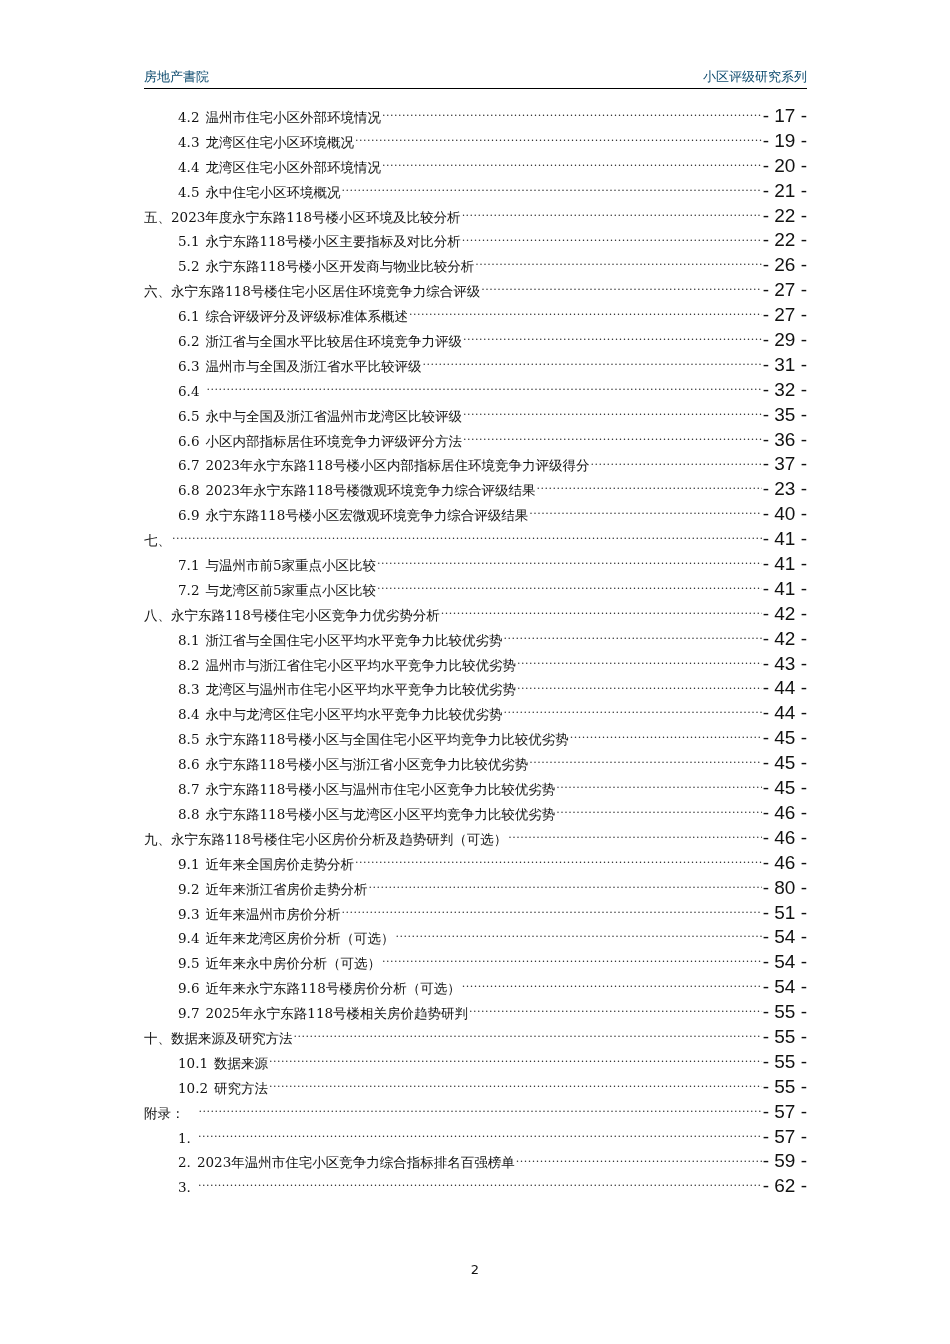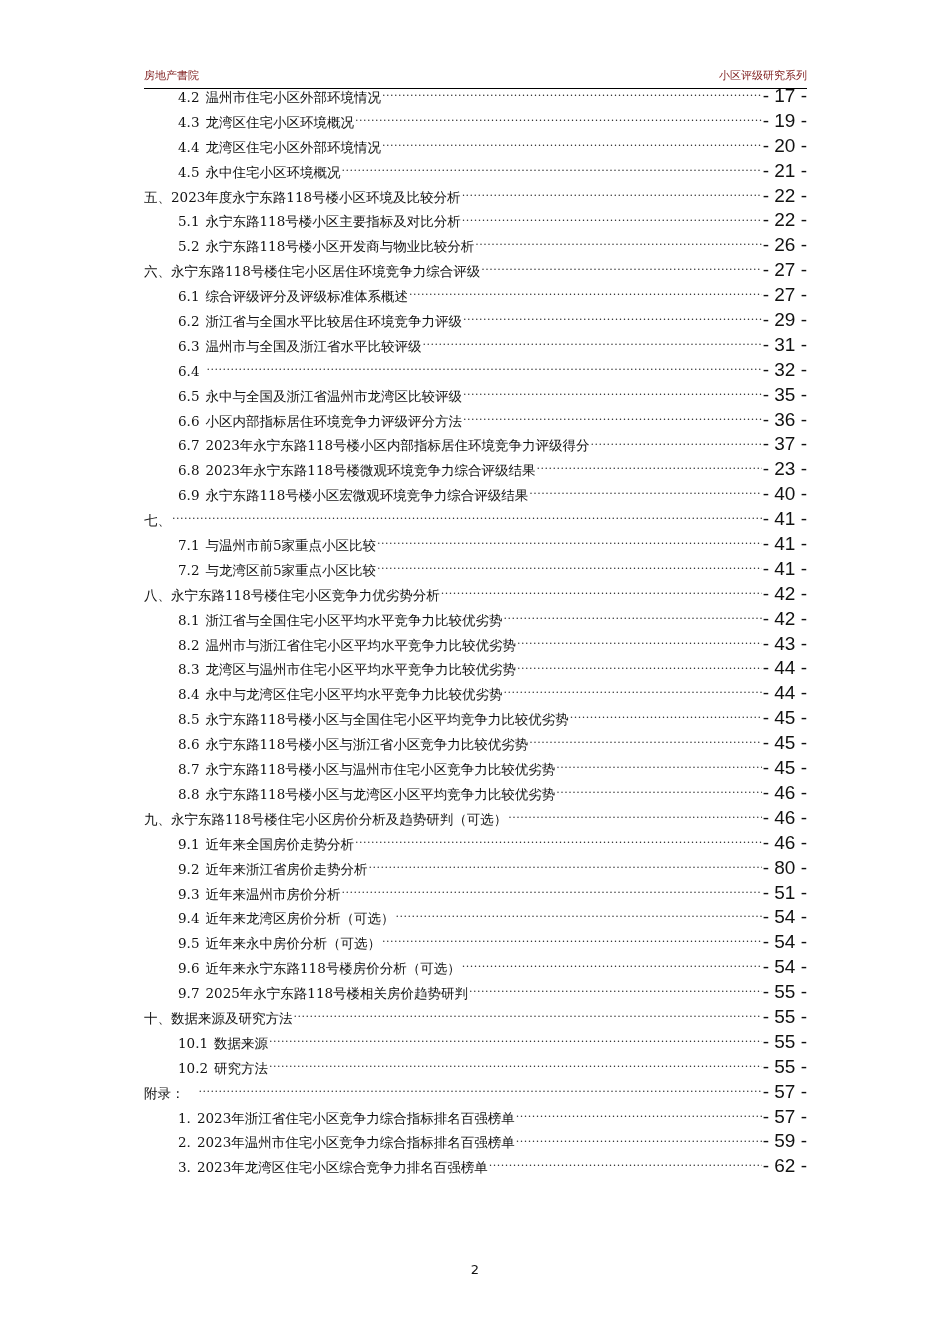--- a/index.html
+++ b/index.html
@@ -16,37 +16,37 @@
       color: #111111;
     }
     .page-header {
       position: absolute;
       left: 144px;
       top: 66px;
       width: 663px;
       height: 22px;
       border-bottom: 1.5px solid #000000;
       font-family: "DejaVu Sans", "Liberation Sans", sans-serif;
-      font-size: 11px;
-      color: #7f1d1d;
+      font-size: 13px;
+      color: #0c4a6e;
     }
     .page-header .left {
       position: absolute;
       left: 0;
       top: 2px;
     }
     .page-header .right {
       position: absolute;
       right: 0;
       top: 2px;
     }
     .toc {
       position: absolute;
       left: 144px;
-      top: 84px;
+      top: 104px;
       width: 663px;
     }
     .toc-row {
       display: flex;
       align-items: baseline;
       height: 24.9px;
       font-size: 13.5px;
       line-height: 24.9px;
       white-space: nowrap;
     }
@@ -338,31 +338,29 @@
       <span class="leader"></span>
       <span class="page">- 55 -</span>
     </div>
     <div class="toc-row level-1">
       <span class="num" style="margin-right: 13px;">附录：</span>
       <span class="leader"></span>
       <span class="page">- 57 -</span>
     </div>
     <div class="toc-row level-2">
       <span class="num">1.</span>
-      <span class="title">2023年浙江省住宅小区竞争力综合指标排名百强榜单</span>
       <span class="leader"></span>
       <span class="page">- 57 -</span>
     </div>
     <div class="toc-row level-2">
       <span class="num">2.</span>
       <span class="title">2023年温州市住宅小区竞争力综合指标排名百强榜单</span>
       <span class="leader"></span>
       <span class="page">- 59 -</span>
     </div>
     <div class="toc-row level-2">
       <span class="num">3.</span>
-      <span class="title">2023年龙湾区住宅小区综合竞争力排名百强榜单</span>
       <span class="leader"></span>
       <span class="page">- 62 -</span>
     </div>
   </div>
 
 <div class="page-footer">2</div>
 
 </body></html>

